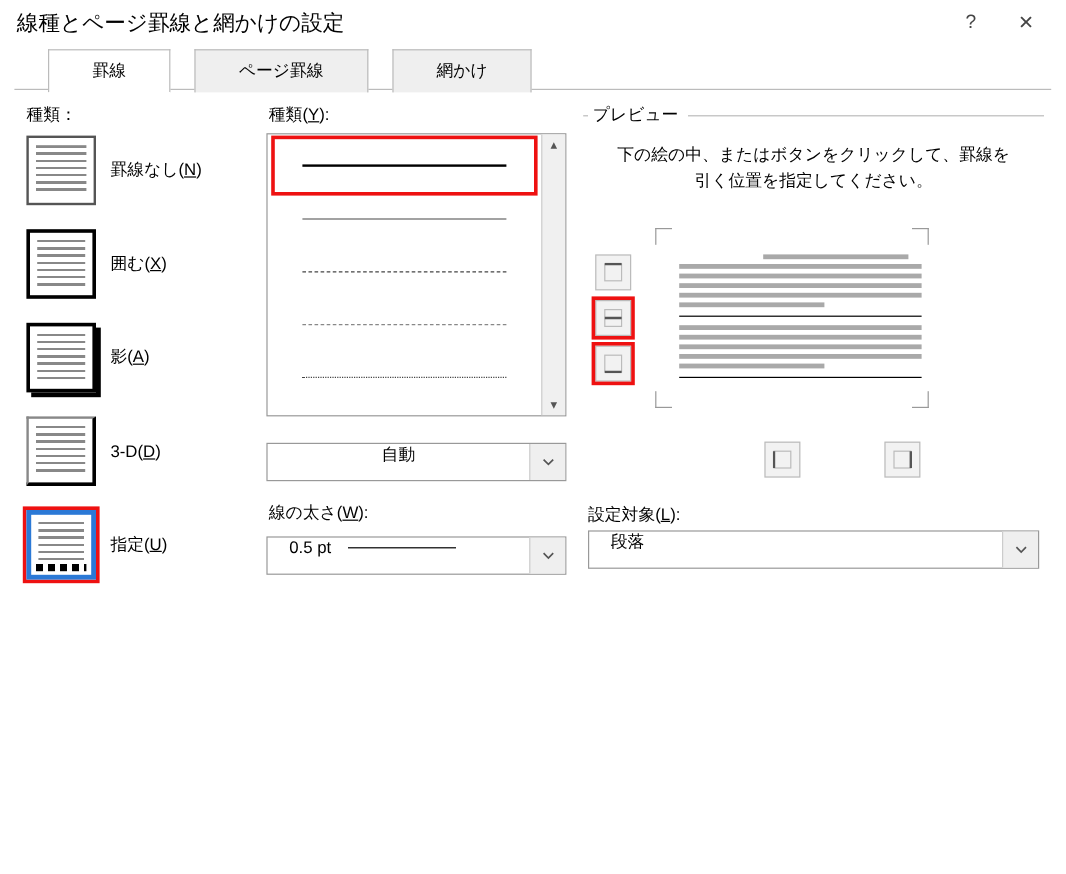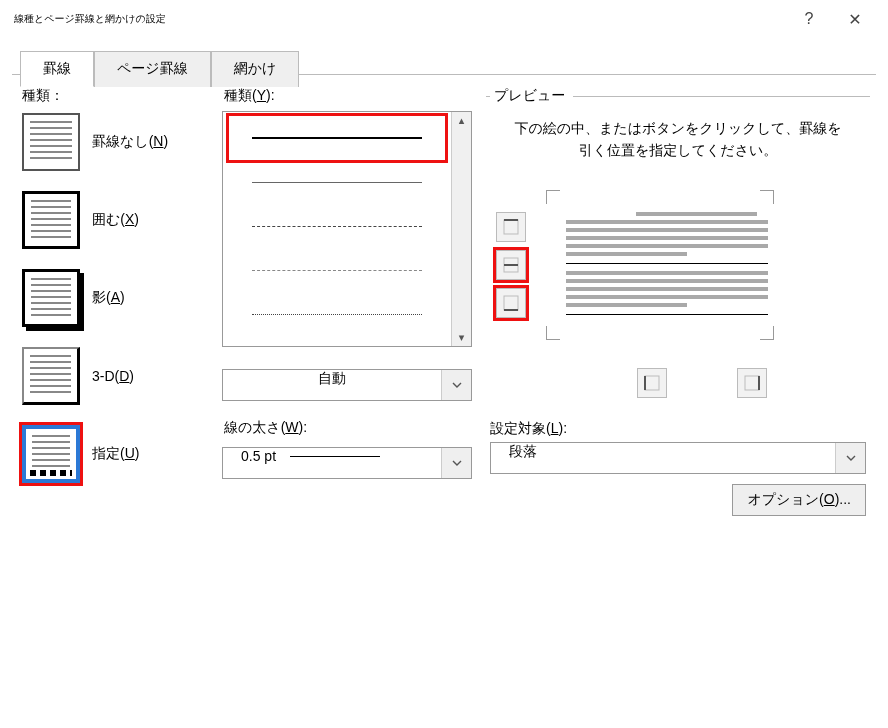--- a/index.html
+++ b/index.html
@@ -1,21 +1,21 @@
 <!DOCTYPE html>
 <html><head>
 <meta charset="utf-8">
 <style>
   * { box-sizing: border-box; font-family: "Yu Gothic UI", "Meiryo", sans-serif; }
   body { margin: 0; background: #fff; width: 888px; height: 728px; overflow: hidden; font-size: 14px; color: #000; }
   .titlebar { display: flex; align-items: center; height: 38px; padding: 0 10px 0 14px; }
-  .titlebar .title { flex: 1; font-size: 10px; }
+  .titlebar .title { flex: 1; font-size: 18px; }
   .titlebar .winbtn { width: 46px; height: 28px; display: flex; align-items: center; justify-content: center; color: #444; font-size: 16px; }
   .tabs { display: flex; margin-left: 20px; }
-  .tab { padding: 8px 22px; border: 1px solid #bbb; background: #efefef; position: relative; top: 13px; border-bottom: none; cursor: default; }
+  .tab { padding: 8px 36px; border: 1px solid #bbb; background: #efefef; position: relative; top: 3px; border-bottom: none; cursor: default; margin-left: 20px; }
   .tab.active { background: #fff; z-index: 2; border-bottom: 1px solid #fff; }
   .tabpanel { border-top: 1px solid #bbb; margin: 0 12px; padding: 12px 6px 6px 6px; display: flex; gap: 14px; height: 560px; }
 
   
   .col-left { width: 190px; }
   .col-left .heading { margin: 0 0 8px 4px; }
   .setting { display: flex; align-items: center; gap: 12px; margin-bottom: 20px; padding-left: 4px; }
   .setting .thumb { width: 58px; height: 58px; border: 2px solid #555; position: relative; background: #fff; }
   .setting .thumb.lines::before {
      content:""; position:absolute; inset:6px;
@@ -254,22 +254,19 @@
         <div class="combo">
           <div class="valleft">段落</div>
           <div class="dd">
               <svg viewBox="0 0 10 10">
                 <path d="M1 3 L5 7 L9 3" fill="none" stroke="#555" stroke-width="1.4"></path>
               </svg>
             </div>
         </div>
       </div>
 
-      <div class="options-row">
-        <div class="obutton"><span>オプション(</span><u>O</u><span>)...</span></div>
-      </div>
     </fieldset>
   </div>
 
 </div>
 
 <div class="footer">
 </div>
 
 </body></html>

